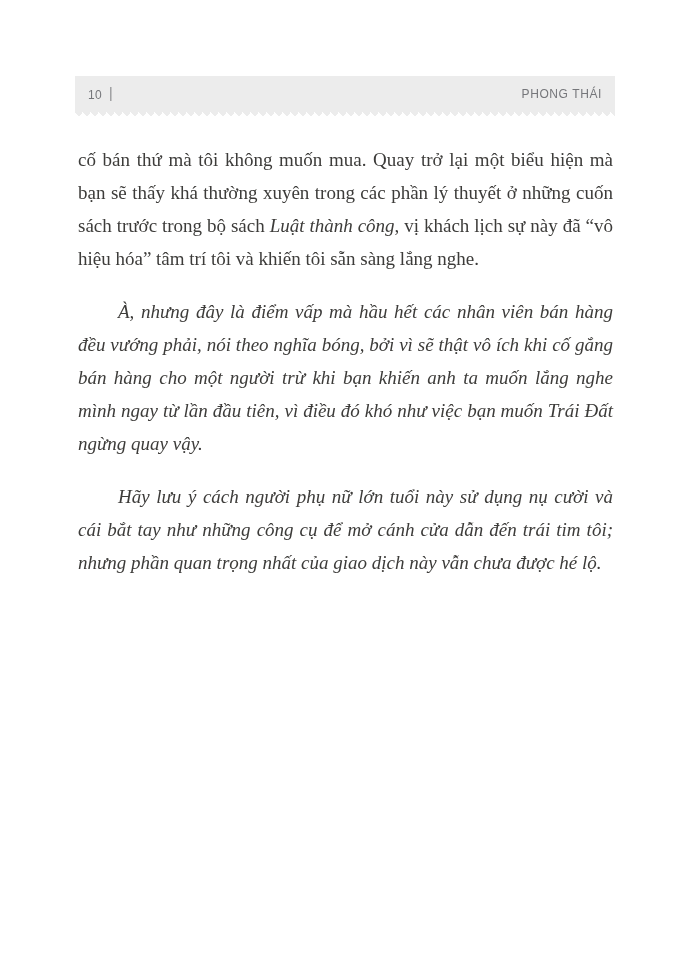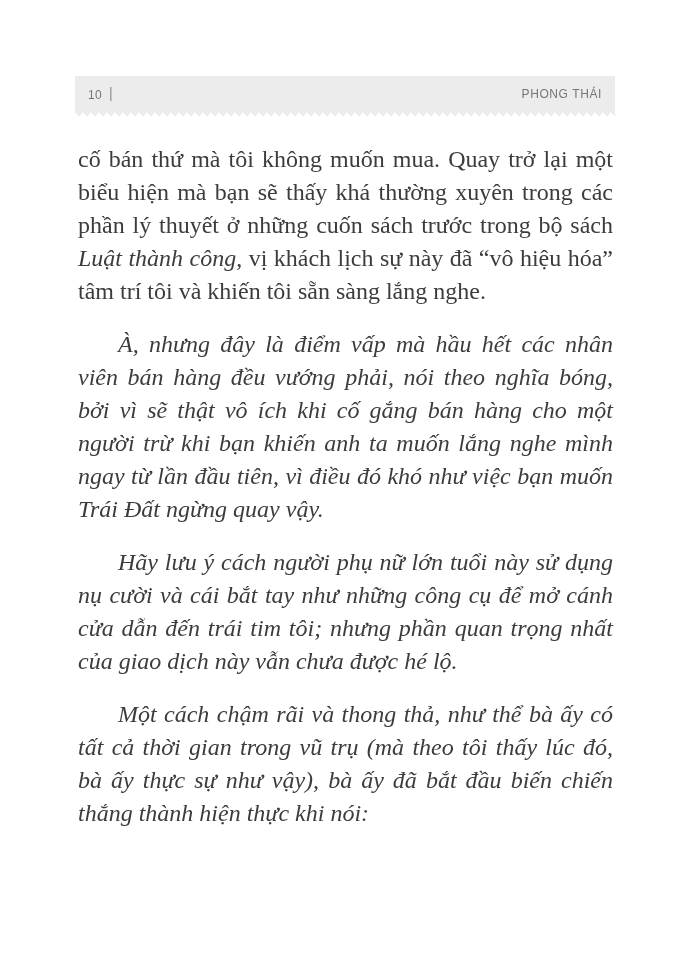--- a/index.html
+++ b/index.html
@@ -60,21 +60,21 @@
   .running-title{
     letter-spacing:0.6px;
     margin-left:23px;
   }
   
   .text-column{
     position:absolute;
     left:78px;top:143px;
     width:535px;
     color:var(--body-text);
-    font-size:24px;
+    font-size:19px;
     line-height:33px;
     text-align:justify;
   }
   .text-column p{
     margin:0 0 20px 0;
   }
   .text-column p.indent{
     text-indent:40px;
     font-style:italic;
   }
@@ -92,16 +92,15 @@
       <span>10</span>
       <span class="sep">|</span>
     </div>
     <div class="running-title">PHONG THÁI</div>
   </div>
 
   <div class="text-column">
       <p class=""><span>cố bán thứ mà tôi không muốn mua. Quay trở lại một biểu hiện mà bạn sẽ thấy khá thường xuyên trong các phần lý thuyết ở những cuốn sách trước trong bộ sách </span><span class="italic">Luật thành công</span><span>, vị khách lịch sự này đã “vô hiệu hóa” tâm trí tôi và khiến tôi sẵn sàng lắng nghe.</span></p>
       <p class="indent"><span>À, nhưng đây là điểm vấp mà hầu hết các nhân viên bán hàng đều vướng phải, nói theo nghĩa bóng, bởi vì sẽ thật vô ích khi cố gắng bán hàng cho một người trừ khi bạn khiến anh ta muốn lắng nghe mình ngay từ lần đầu tiên, vì điều đó khó như việc bạn muốn Trái Đất ngừng quay vậy.</span></p>
       <p class="indent"><span>Hãy lưu ý cách người phụ nữ lớn tuổi này sử dụng nụ cười và cái bắt tay như những công cụ để mở cánh cửa dẫn đến trái tim tôi; nhưng phần quan trọng nhất của giao dịch này vẫn chưa được hé lộ.</span></p>
-      <p class="indent"><span>Một cách chậm rãi và thong thả, như thể bà ấy có tất cả thời gian trong vũ trụ (mà theo tôi thấy lúc đó, bà ấy thực sự như vậy), bà ấy đã bắt đầu biến chiến thắng thành hiện thực khi nói:</span></p>
     </div>
 
 </div>
 
 </body></html>

